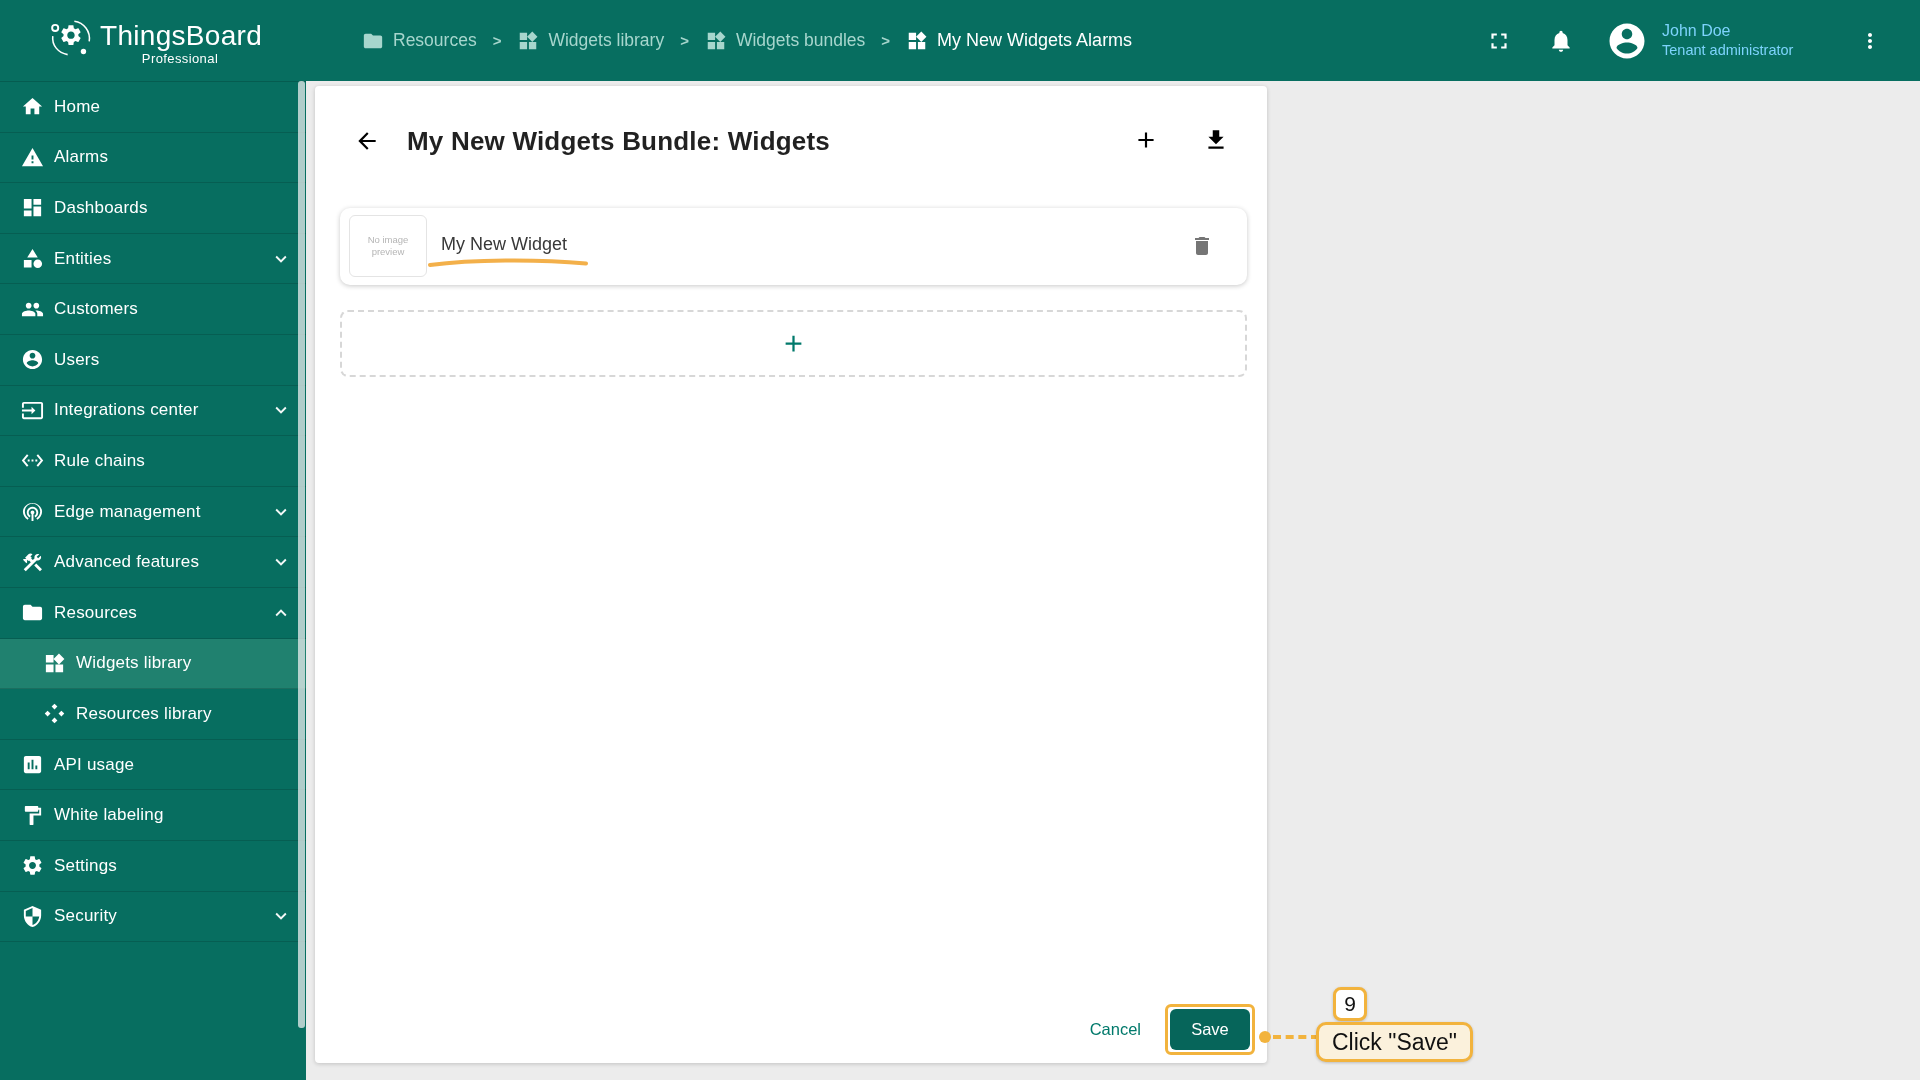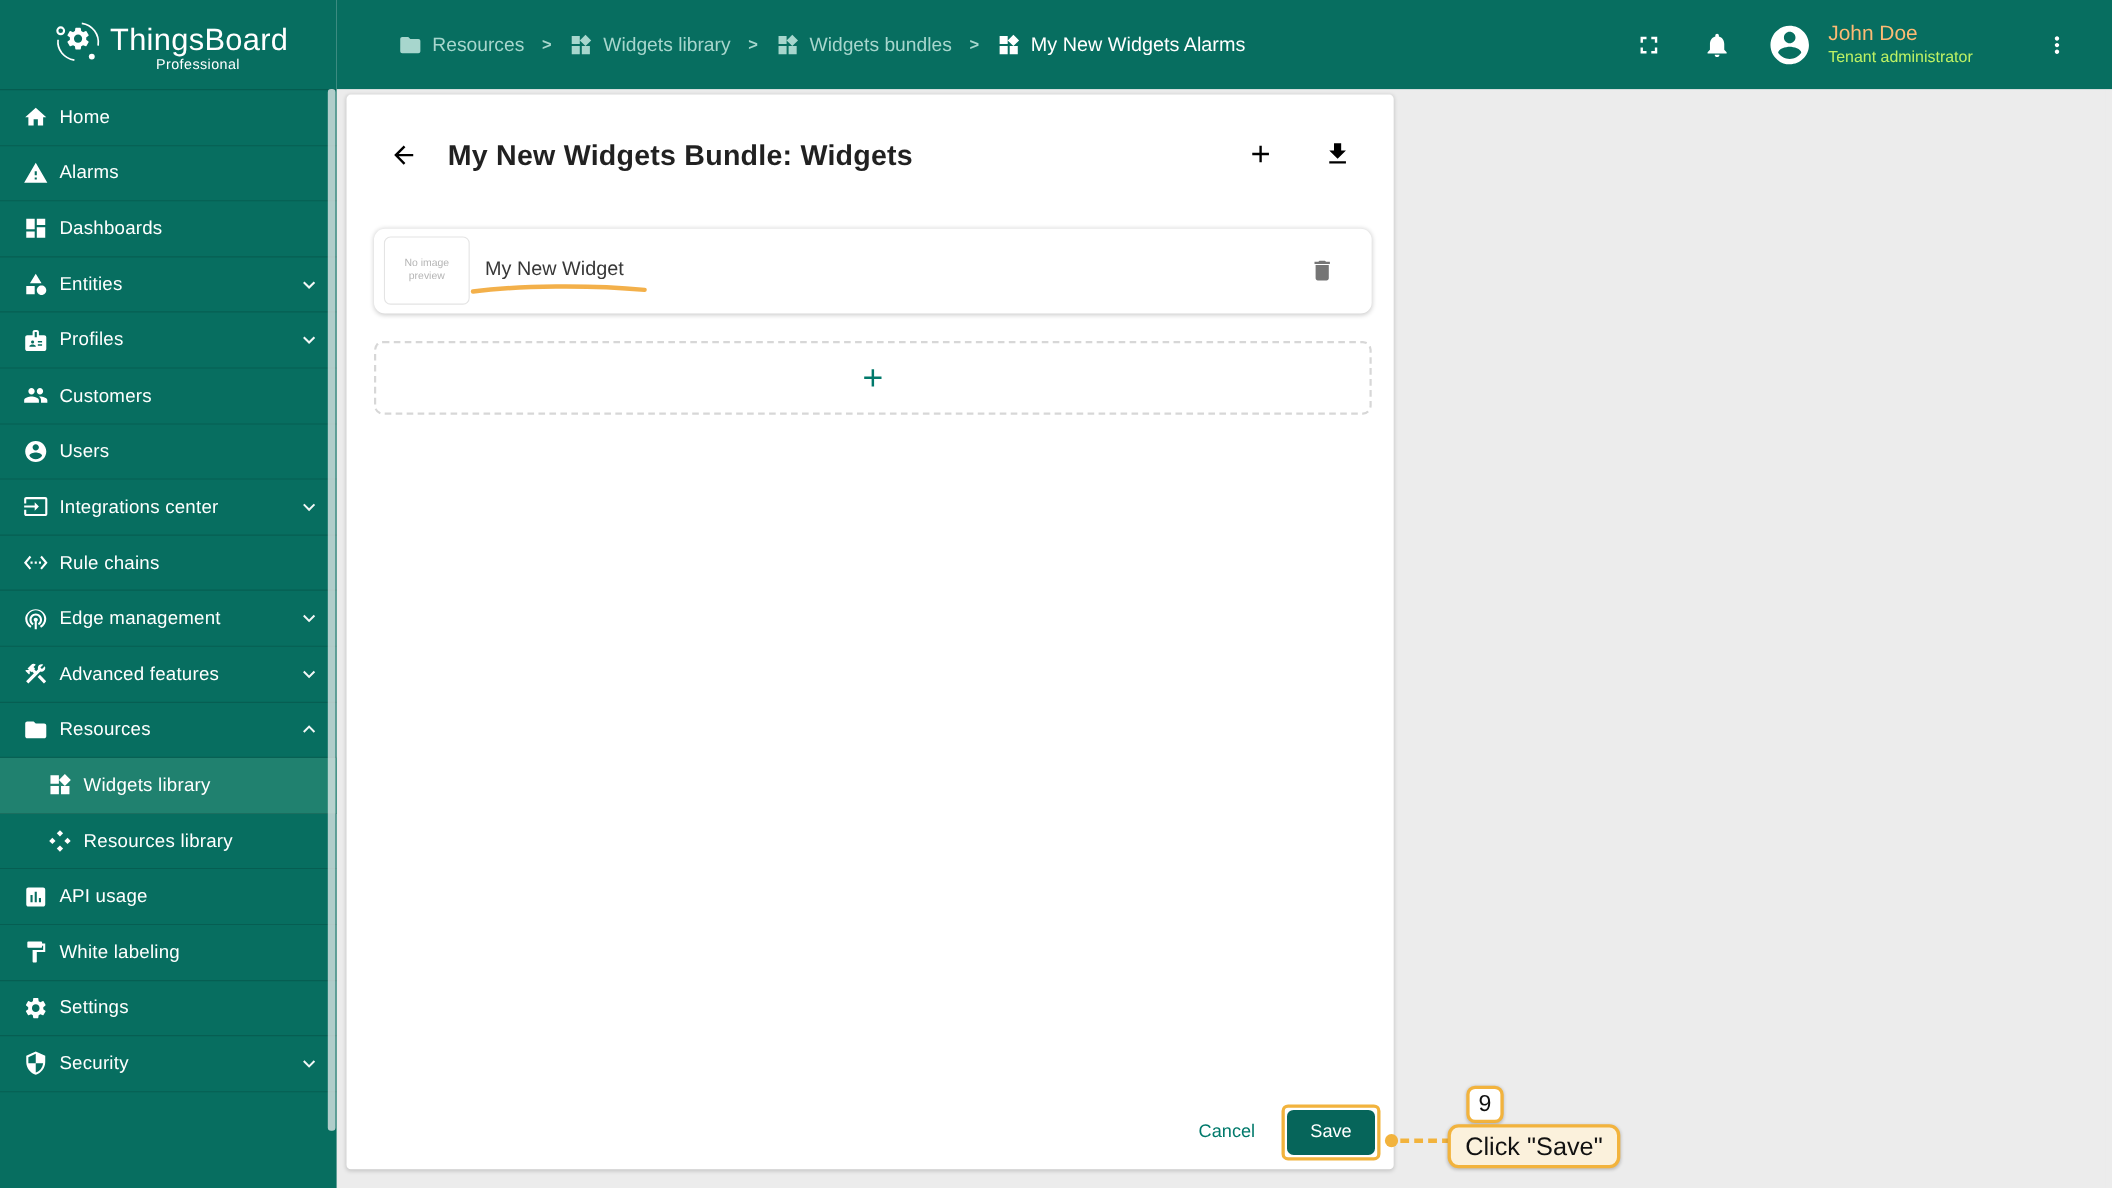--- a/index.html
+++ b/index.html
@@ -13,22 +13,22 @@
   .crumbs { display:flex; align-items:center; margin-left:56px; }
   .crumb { display:flex; align-items:center; gap:9px; color:#A7D6CD; font-size:17.5px; }
   .crumb .mi { width:22px; height:22px; }
   .crumb.current { color:#FFFFFF; font-size:18px; }
   .sep { color:#A7D6CD; font-size:15px; margin:0 16px; font-weight:700; }
   .header-right { margin-left:auto; display:flex; align-items:center; padding-right:38px; }
   .hicon { width:26px; height:26px; color:#fff; cursor:pointer; }
   .bell { margin-left:36px; }
   .avatar { width:42px; height:42px; margin-left:32px; color:#fff; }
   .userblock { margin-left:14px; line-height:1.3; width:158px; }
-  .uname { color:#fdba74; font-size:19px; }
-  .urole { color:#bef264; font-size:14.5px; }
+  .uname { color:#7dd3fc; font-size:16px; }
+  .urole { color:#7dd3fc; font-size:14.5px; }
   .kebab { margin-left:38px; width:24px; height:24px; }
 
   
   .sidebar { position:absolute; left:0; top:0; width:306px; height:1080px;
              background:#076E60; z-index:6; overflow:hidden; }
   .logo { height:81px; position:relative; }
   .logo-icon { position:absolute; left:48px; top:15px; }
   .logo-text { position:absolute; left:100px; top:20px; width:160px; }
   .logo-title { color:#fff; font-size:28px; font-weight:500; letter-spacing:.3px; }
   .logo-sub { color:#fff; font-size:13px; text-align:center; margin-top:-1px; letter-spacing:.4px; }
@@ -239,29 +239,20 @@
         <svg class="mi">
             <use href="#i-category"></use>
           </svg>
         <span class="slabel">Entities</span>
         <svg class="mi chev">
             <use href="#i-chevdown"></use>
           </svg>
       </div>
       <div class="srow">
         <svg class="mi">
-            <use href="#i-badge"></use>
-          </svg>
-        <span class="slabel">Profiles</span>
-        <svg class="mi chev">
-            <use href="#i-chevdown"></use>
-          </svg>
-      </div>
-      <div class="srow">
-        <svg class="mi">
             <use href="#i-people"></use>
           </svg>
         <span class="slabel">Customers</span>
       </div>
       <div class="srow">
         <svg class="mi">
             <use href="#i-account"></use>
           </svg>
         <span class="slabel">Users</span>
       </div>

